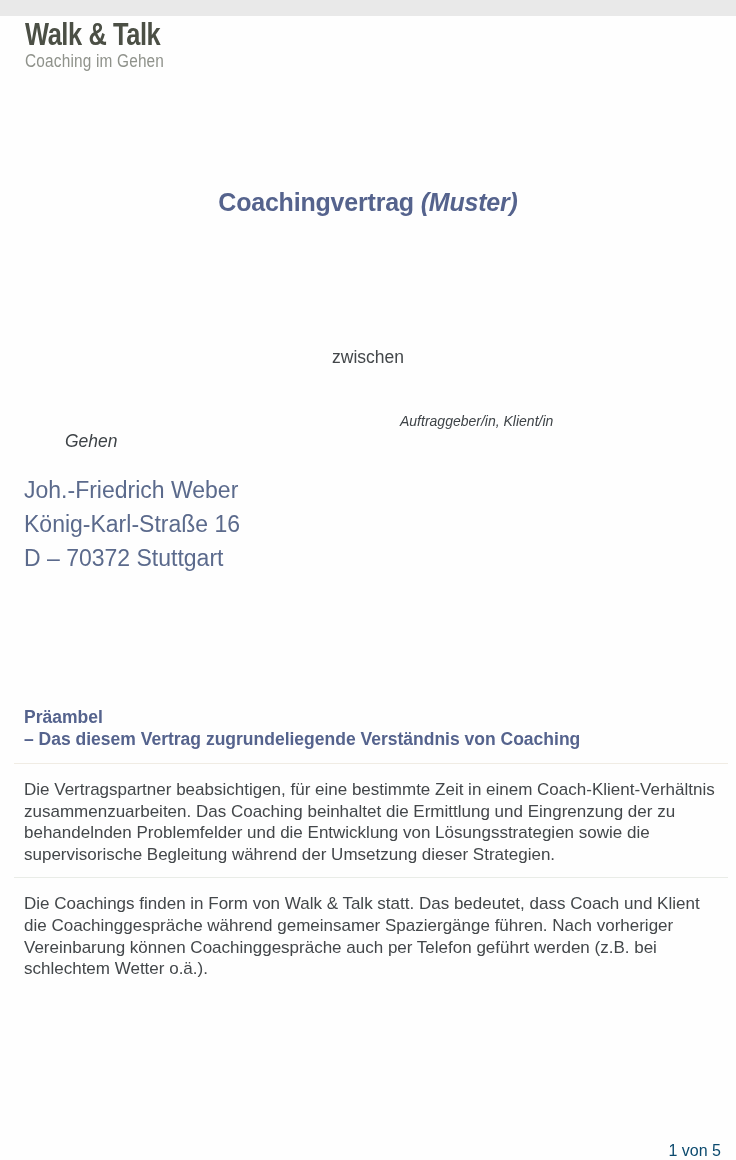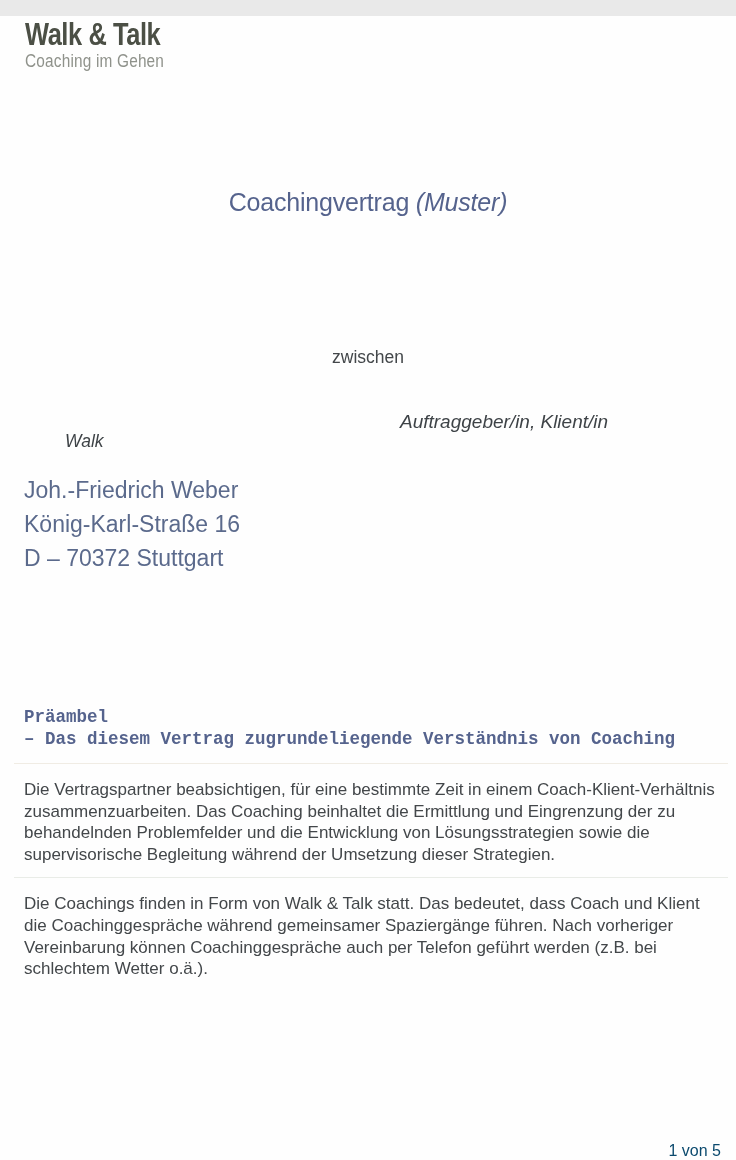--- a/index.html
+++ b/index.html
@@ -47,21 +47,21 @@
 
   
   .doc-title {
     position: absolute;
     top: 172px;
     left: 0;
     width: 736px;
     margin: 0;
     text-align: center;
     font-size: 25px;
-    font-weight: 400;
+    font-weight: 700;
     letter-spacing: -0.2px;
     color: #55638d;
   }
   .doc-title .suffix {
     font-style: italic;
   }
 
   
   .between {
     position: absolute;
@@ -79,21 +79,21 @@
     top: 415px;
     left: 65px;
     font-size: 17.5px;
     font-style: italic;
     color: #3e4347;
   }
   .party-right {
     position: absolute;
     top: 394px;
     left: 400px;
-    font-size: 19px;
+    font-size: 14px;
     color: #3e4347;
     line-height: 23px;
   }
   .party-right .line1 { font-style: italic; }
   .party-right .klient-name { font-style: italic; }
 
   
   .address {
     position: absolute;
     top: 457px;
@@ -113,21 +113,20 @@
   .preamble-heading {
     font-size: 17.5px;
     font-weight: 700;
     color: #55638d;
     line-height: 22px;
     padding-bottom: 13px;
     border-bottom: 1px solid #f0ece4;
     margin: 0 -10px 0 -10px;
     padding-left: 10px;
     padding-right: 10px;
-    font-family: Liberation Mono, monospace;
   }
   .para {
     font-size: 17px;
     line-height: 21.6px;
     color: #43474a;
     padding: 15px 10px 12px 10px;
     margin: 0 -10px;
     border-bottom: 1px solid #e9ece7;
   }
   .para:last-child {
@@ -150,21 +149,21 @@
 
   <div class="logo">
     <div class="logo-title">Walk &amp; Talk</div>
     <div class="logo-subtitle">Coaching im Gehen</div>
   </div>
 
   <h1 class="doc-title"><span>Coachingvertrag</span> <span class="suffix">(Muster)</span></h1>
 
   <div class="between">zwischen</div>
 
-  <div class="party-left">Walk</div>
+  <div class="party-left">Gehen</div>
 
   <div class="party-right">
     <div class="line1">Auftraggeber/in, Klient/in</div>
   </div>
 
   <div class="address">
     <div>Joh.-Friedrich Weber</div>
     <div>König-Karl-Straße 16</div>
     <div>D – 70372 Stuttgart</div>
   </div>

